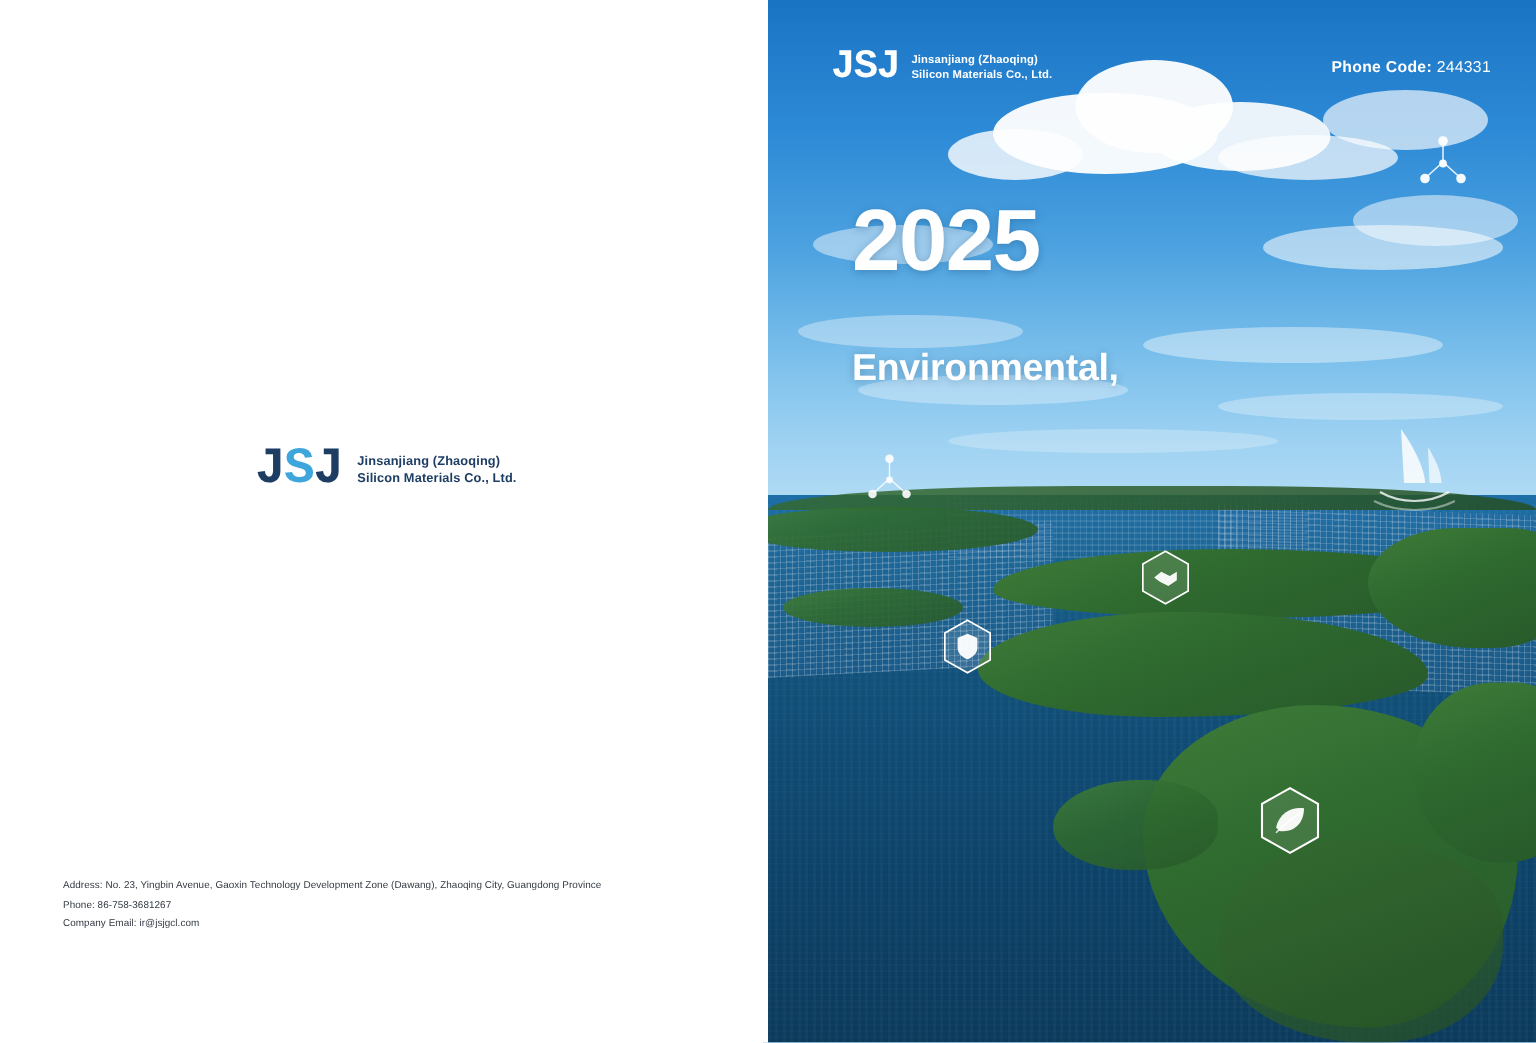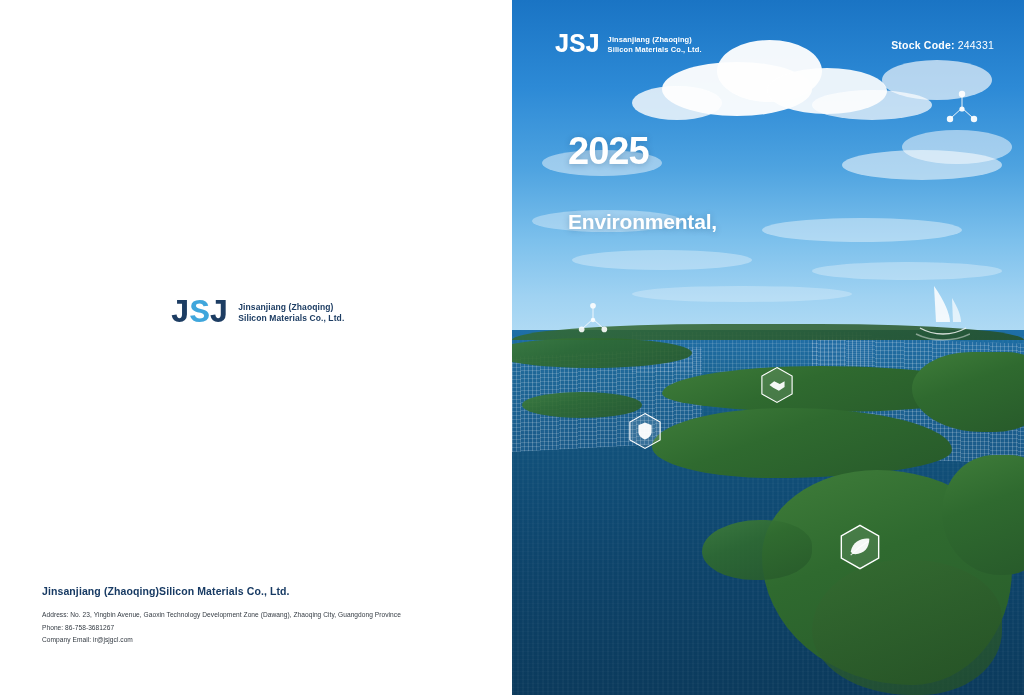--- a/index.html
+++ b/index.html
@@ -152,28 +152,28 @@
 
   .title-block {
     position: absolute;
     left: 56px;
     top: 132px;
     z-index: 20;
     color: #ffffff;
     text-shadow: 0 1px 6px rgba(10,50,90,0.28);
   }
   .year {
-    font-size: 38px;
+    font-size: 58px;
     font-weight: bold;
     line-height: 1;
     letter-spacing: -1px;
     margin-bottom: 16px;
   }
   .subtitle {
-    font-size: 21px;
+    font-size: 25px;
     font-weight: bold;
     line-height: 1.36;
     letter-spacing: -0.2px;
     margin-top: 38px;
   }
 
   
   .hex-icon {
     position: absolute;
     z-index: 18;
@@ -206,21 +206,20 @@
       <div class="jsj-mark">
         <span>J</span><span class="dot">S</span><span>J</span>
       </div>
       <div class="mark-cn">
         <div>Jinsanjiang (Zhaoqing)</div>
         <div>Silicon Materials Co., Ltd.</div>
       </div>
     </div>
 
     <div class="contact-block">
-      <div class="contact-title">Jinsanjiang (Zhaoqing)Silicon Materials Co., Ltd.</div>
       <div class="contact-line">Address: No. 23, Yingbin Avenue, Gaoxin Technology Development Zone (Dawang), Zhaoqing City, Guangdong Province</div>
       <div class="contact-line">Phone: 86-758-3681267</div>
       <div class="contact-line">Company Email: ir@jsjgcl.com</div>
     </div>
   </div>
 
   <div class="front-cover">
 
     <div class="sky"></div>
 
@@ -266,21 +265,21 @@
       <div class="cover-logo">
         <div class="jsj-mark">
           <span>J</span><span class="dot">S</span><span>J</span>
         </div>
         <div class="mark-cn">
           <div>Jinsanjiang (Zhaoqing)</div>
           <div>Silicon Materials Co., Ltd.</div>
         </div>
       </div>
       <div class="stock-code">
-        <b>Stock Code:</b>
+        <b>Phone Code:</b>
         <span class="num">244331</span>
       </div>
     </div>
 
     <div class="title-block">
       <div class="year">2025</div>
       <div class="subtitle">Environmental,</div>
     </div>
 
     <div class="molecule" style="left:432px; top:88px;">

